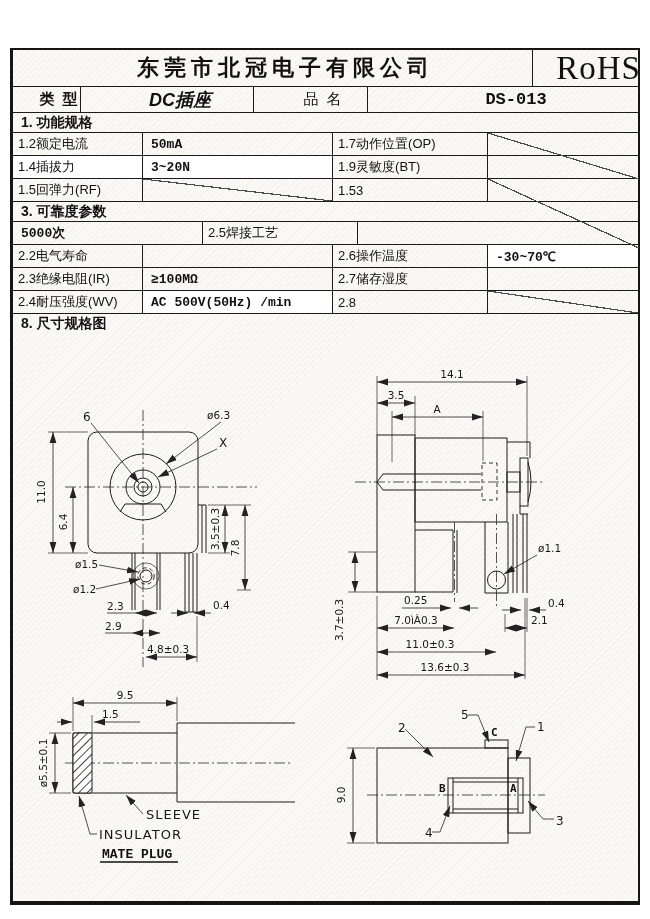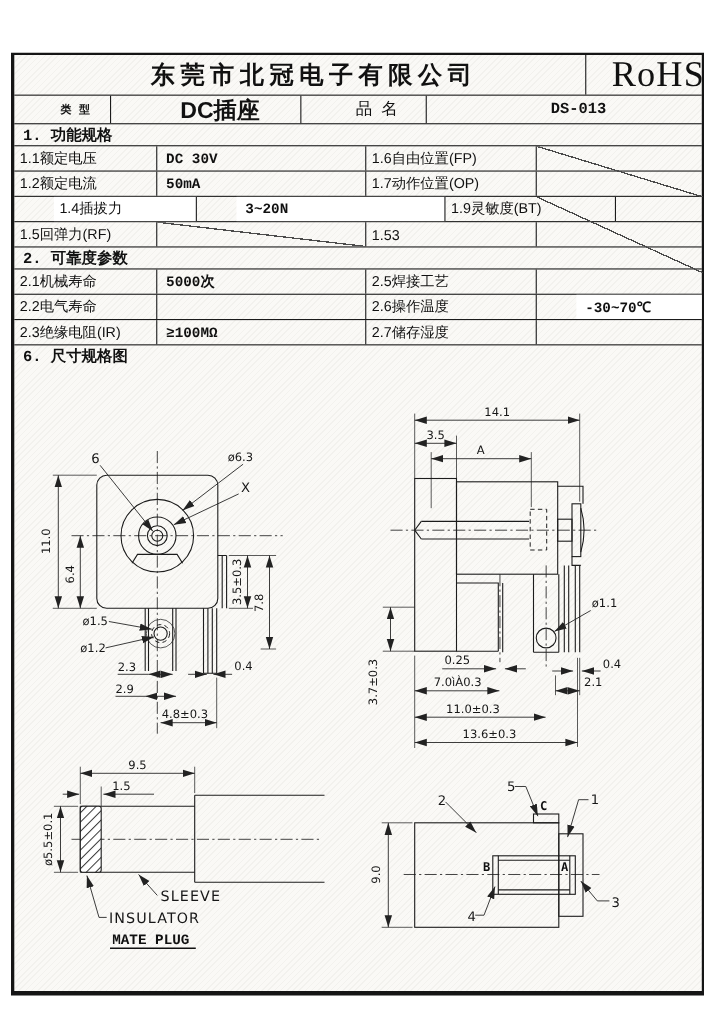--- a/index.html
+++ b/index.html
@@ -9,29 +9,29 @@
          box-sizing:border-box;border:2px solid #151515;border-left-width:3px;border-bottom-width:4px;
          background:#faf9f6;
          background-image:repeating-linear-gradient(135deg,rgba(120,120,105,0.06) 0 1px,transparent 1px 4px);}
   .row{display:flex;border-bottom:1px solid #1b1b1b;box-sizing:border-box;}
   .rh{height:37px}.rt{height:26px}.rs{height:20px}.rd{height:23px}
   .c{box-sizing:border-box;border-right:1px solid #1b1b1b;display:flex;align-items:center;overflow:hidden;white-space:nowrap;padding-left:26px;}
   .c.last{border-right:none;flex:1;}
   .center{justify-content:center;}
   .company{width:520px;font-size:22px;font-weight:bold;letter-spacing:5px;}
   .rohs{font-family:"Liberation Serif",serif;font-size:33px;letter-spacing:1px;}
-  .tl{width:88px;font-size:10px;font-weight:bold;letter-spacing:2px;}
-  .tv{width:173px;font-size:21px;font-weight:bold;}
+  .tl{width:68px;font-size:15px;font-weight:bold;letter-spacing:2px;}
+  .tv{width:173px;font-size:18px;font-weight:bold;font-style:italic;}
   .nl{width:114px;font-size:15px;font-weight:normal;letter-spacing:2px;}
-  .nv{font-family:"Liberation Mono",monospace;font-size:14px;font-weight:bold;}
-  .sec{font-size:14px;font-weight:bold;padding-left:8px;display:flex;align-items:center;font-family:Liberation Mono, monospace;}
+  .nv{font-family:"Liberation Mono",monospace;font-size:17px;font-weight:bold;}
+  .sec{font-size:14px;font-weight:bold;padding-left:8px;display:flex;align-items:center;}
   .lbl{font-size:13px;padding-left:5px;}
   .val{font-family:"Liberation Mono",monospace;font-weight:bold;font-size:13px;padding-left:8px;}
   .wA{width:130px}.wB{width:190px}.wC{width:155px}
-  .wt{background:#ffffff;margin-left:36px;}
+  .wt{background:#ffffff;}
   .slash{background-image:linear-gradient(to top right,transparent calc(50% - 0.6px),#4a4a4a calc(50% - 0.6px),#4a4a4a calc(50% + 0.6px),transparent calc(50% + 0.6px));}
   .ovslash{position:absolute;left:475px;width:151px;
     background-image:linear-gradient(to top right,transparent calc(50% - 0.6px),#4a4a4a calc(50% - 0.6px),#4a4a4a calc(50% + 0.6px),transparent calc(50% + 0.6px));}
   .drw{position:absolute;}
   .ln{stroke:#1c1c1c;stroke-width:1;fill:none;}
   .thin{stroke:#2a2a2a;stroke-width:0.7;fill:none;}
   .cl{stroke:#2a2a2a;stroke-width:0.8;fill:none;stroke-dasharray:11 3 2 3;}
   .hid{stroke:#1c1c1c;stroke-width:0.9;fill:none;stroke-dasharray:4 3;}
   .dim{stroke:#222;stroke-width:0.8;fill:none;}
   .dtx{font:10.5px "DejaVu Sans",sans-serif;fill:#171717;}
@@ -67,64 +67,63 @@
     <div class="row rt">
       <div class="c tl center">类  型</div>
       <div class="c tv center">DC插座</div>
       <div class="c nl center">品  名</div>
       <div class="c last center nv">DS-013</div>
     </div>
 
     <div class="row rs sec">1.  功能规格</div>
 
     <div class="row rd">
-      <div class="c wA lbl">1.1额定电压</div>
-      <div class="c wB val">DC 30V</div>
-      <div class="c wC lbl">1.6自由位置(FP)</div>
-      <div class="c last val"></div>
-    </div>
-    <div class="row rd">
       <div class="c wA lbl">1.2额定电流</div>
       <div class="c wB val">50mA</div>
       <div class="c wC lbl">1.7动作位置(OP)</div>
       <div class="c last val"></div>
     </div>
     <div class="row rd">
       <div class="c wA lbl wt">1.4插拔力</div>
       <div class="c wB val wt">3~20N</div>
       <div class="c wC lbl">1.9灵敏度(BT)</div>
       <div class="c last val"></div>
     </div>
     <div class="row rd">
       <div class="c wA lbl">1.5回弹力(RF)</div>
       <div class="c wB val slash"></div>
       <div class="c wC lbl">1.53</div>
       <div class="c last val"></div>
     </div>
 
-    <div class="row rs sec">2.  可靠度参数</div>
-
-    <div class="row rd">
-      <div class="c wA lbl">2.1机械寿命</div>
+    <div class="row rs sec">3.  可靠度参数</div>
+
+    <div class="row rd">
       <div class="c wB val">5000次</div>
       <div class="c wC lbl">2.5焊接工艺</div>
     </div>
     <div class="row rd">
       <div class="c wA lbl">2.2电气寿命</div>
       <div class="c wB val"></div>
       <div class="c wC lbl">2.6操作温度</div>
       <div class="c last val wt">-30~70℃</div>
     </div>
     <div class="row rd">
       <div class="c wA lbl">2.3绝缘电阻(IR)</div>
       <div class="c wB val">≥100MΩ</div>
       <div class="c wC lbl">2.7储存湿度</div>
     </div>
-
-    <div class="row rs sec" style="border-bottom:none">6.  尺寸规格图</div>
+    <div class="row rd">
+      <div class="c wA lbl">2.4耐压强度(WV)</div>
+      <div class="c wB val wt">AC 500V(50Hz) /min</div>
+      <div class="c wC lbl">2.8</div>
+      <div class="c last val slash"></div>
+    </div>
+
+    <div class="row rs sec" style="border-bottom:none">8.  尺寸规格图</div>
 
     <div class="ovslash" style="top:83px;height:46px"></div>
     <div class="ovslash" style="top:129px;height:69px"></div>
   </div>
 
   <svg class="drw" style="left:25px;top:372px" width="300" height="315" viewBox="0 0 300 315">
     <line class="cl" x1="40" y1="115" x2="232" y2="115"></line>
     <line class="cl" x1="118" y1="38" x2="118" y2="295"></line>
     <rect class="ln" x="63" y="60" width="110" height="121" rx="9"></rect>
     <circle class="ln" cx="118" cy="115" r="33"></circle>

